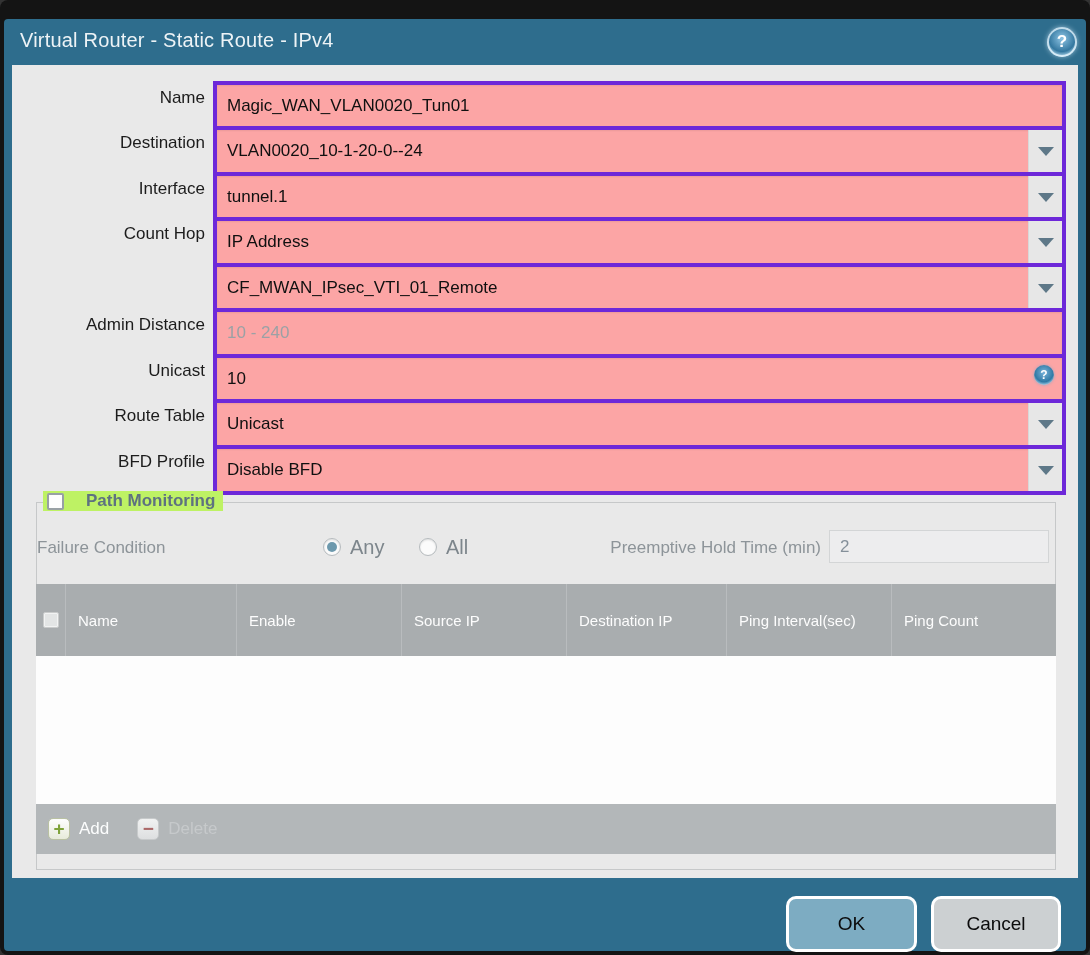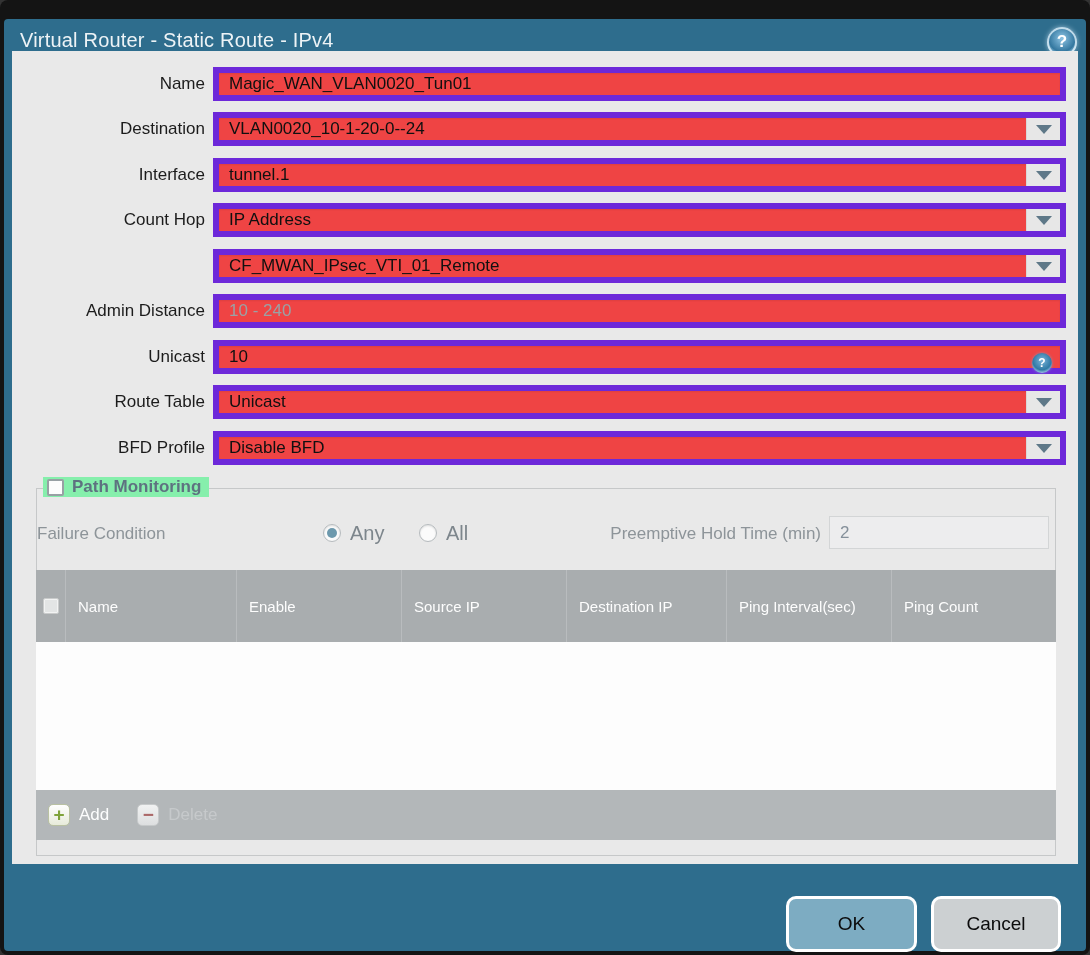--- a/index.html
+++ b/index.html
@@ -9,43 +9,43 @@
 
   
   .titlebar { position:absolute; top:0; left:0; right:0; height:46px; }
   .title { position:absolute; left:16px; top:10px; font-size:20px; color:#edf3f6; letter-spacing:.2px; }
   .help-circle { position:absolute; top:8px; right:9px; width:30px; height:30px; border-radius:50%;
     background:radial-gradient(circle at 50% 38%, #8ec4e4 0%, #33779f 55%, #bfe2f4 78%, #5d9dc2 100%);
     box-shadow:0 0 5px rgba(220,240,255,.6), inset 0 0 0 2px rgba(235,248,255,.75);
     color:#fff; font-weight:bold; font-size:17px; line-height:30px; text-align:center; cursor:pointer; }
 
   
-  .dlg-body { position:absolute; left:8px; top:32px; width:1066px; height:813px; background:#e9e9e9; }
+  .dlg-body { position:absolute; left:8px; top:46px; width:1066px; height:813px; background:#e9e9e9; }
 
   .frow { position:absolute; left:0; width:100%; height:34px; }
   .flabel { position:absolute; left:0; top:0; width:193px; height:34px; line-height:34px; text-align:right;
     font-size:17px; color:#1c1c1c; }
-  .ffield { position:absolute; left:201px; top:0; width:853px; height:34px; background:#ef4444;
-    border:6px solid #6d28d9; display:flex; box-shadow:inset 0 1px 2px rgba(0,0,0,.07); }
+  .ffield { position:absolute; left:201px; top:0; width:853px; height:50px; background:#fca5a5;
+    border:4px solid #6d28d9; display:flex; box-shadow:inset 0 1px 2px rgba(0,0,0,.07); }
   .ffield input { flex:1; min-width:0; border:none; outline:none; background:transparent;
     font:17px "Liberation Sans", sans-serif; padding:0 10px; color:#101010; }
   .ffield input::placeholder { color:#9ba1a5; }
   .ddbtn { width:34px; border-left:1px solid #d8d8d8; background:#e7e7e7; display:flex;
     align-items:center; justify-content:center; cursor:pointer; }
   .tri { width:0; height:0; border-left:8px solid transparent; border-right:8px solid transparent;
     border-top:9px solid #5e7888; }
   .metric-help { position:absolute; right:8px; top:7px; width:20px; height:20px; border-radius:50%;
     background:radial-gradient(circle at 50% 38%, #7ab4da 0%, #2f79a5 58%, #b5dcf2 82%, #5d9dc2 100%);
     box-shadow:0 0 3px rgba(120,170,210,.8); color:#fff; font-weight:bold; font-size:12px;
     line-height:20px; text-align:center; cursor:pointer; }
 
   
   .pmset { position:absolute; left:24px; top:437px; width:1020px; height:368px; border:1px solid #c6c8c9; }
-  .pmlegend { position:absolute; left:6px; top:-12px; background:#86efac; padding:0 8px 0 4px;
-    display:flex; align-items:center; gap:8px; }
+  .pmlegend { position:absolute; left:6px; top:-12px; background:#bef264; padding:0 8px 0 4px;
+    display:flex; align-items:center; gap:22px; }
   .pmcheck { width:17px; height:17px; background:#fdfdfd; border:2px solid #98a0a4; border-radius:2px; cursor:pointer; }
   .pmtitle { font-size:17px; font-weight:bold; color:#5e7280; }
 
   .fc-label, .ph-label { position:absolute; top:28px; font-size:17px; line-height:33px; color:#8d9499; }
   .fc-label { left:0; width:269px; text-align:left; }
   .radio { position:absolute; top:35px; width:18px; height:18px; border-radius:50%; background:#fbfbfb;
     border:1px solid #b6bbbe; box-shadow:inset 0 1px 2px rgba(0,0,0,.12); }
   .radio.checked::after { content:""; display:block; width:10px; height:10px; margin:3px; border-radius:50%;
     background:#6d99ad; }
   .radio-lab { position:absolute; top:28px; font-size:20px; line-height:33px; color:#7d868c; }

